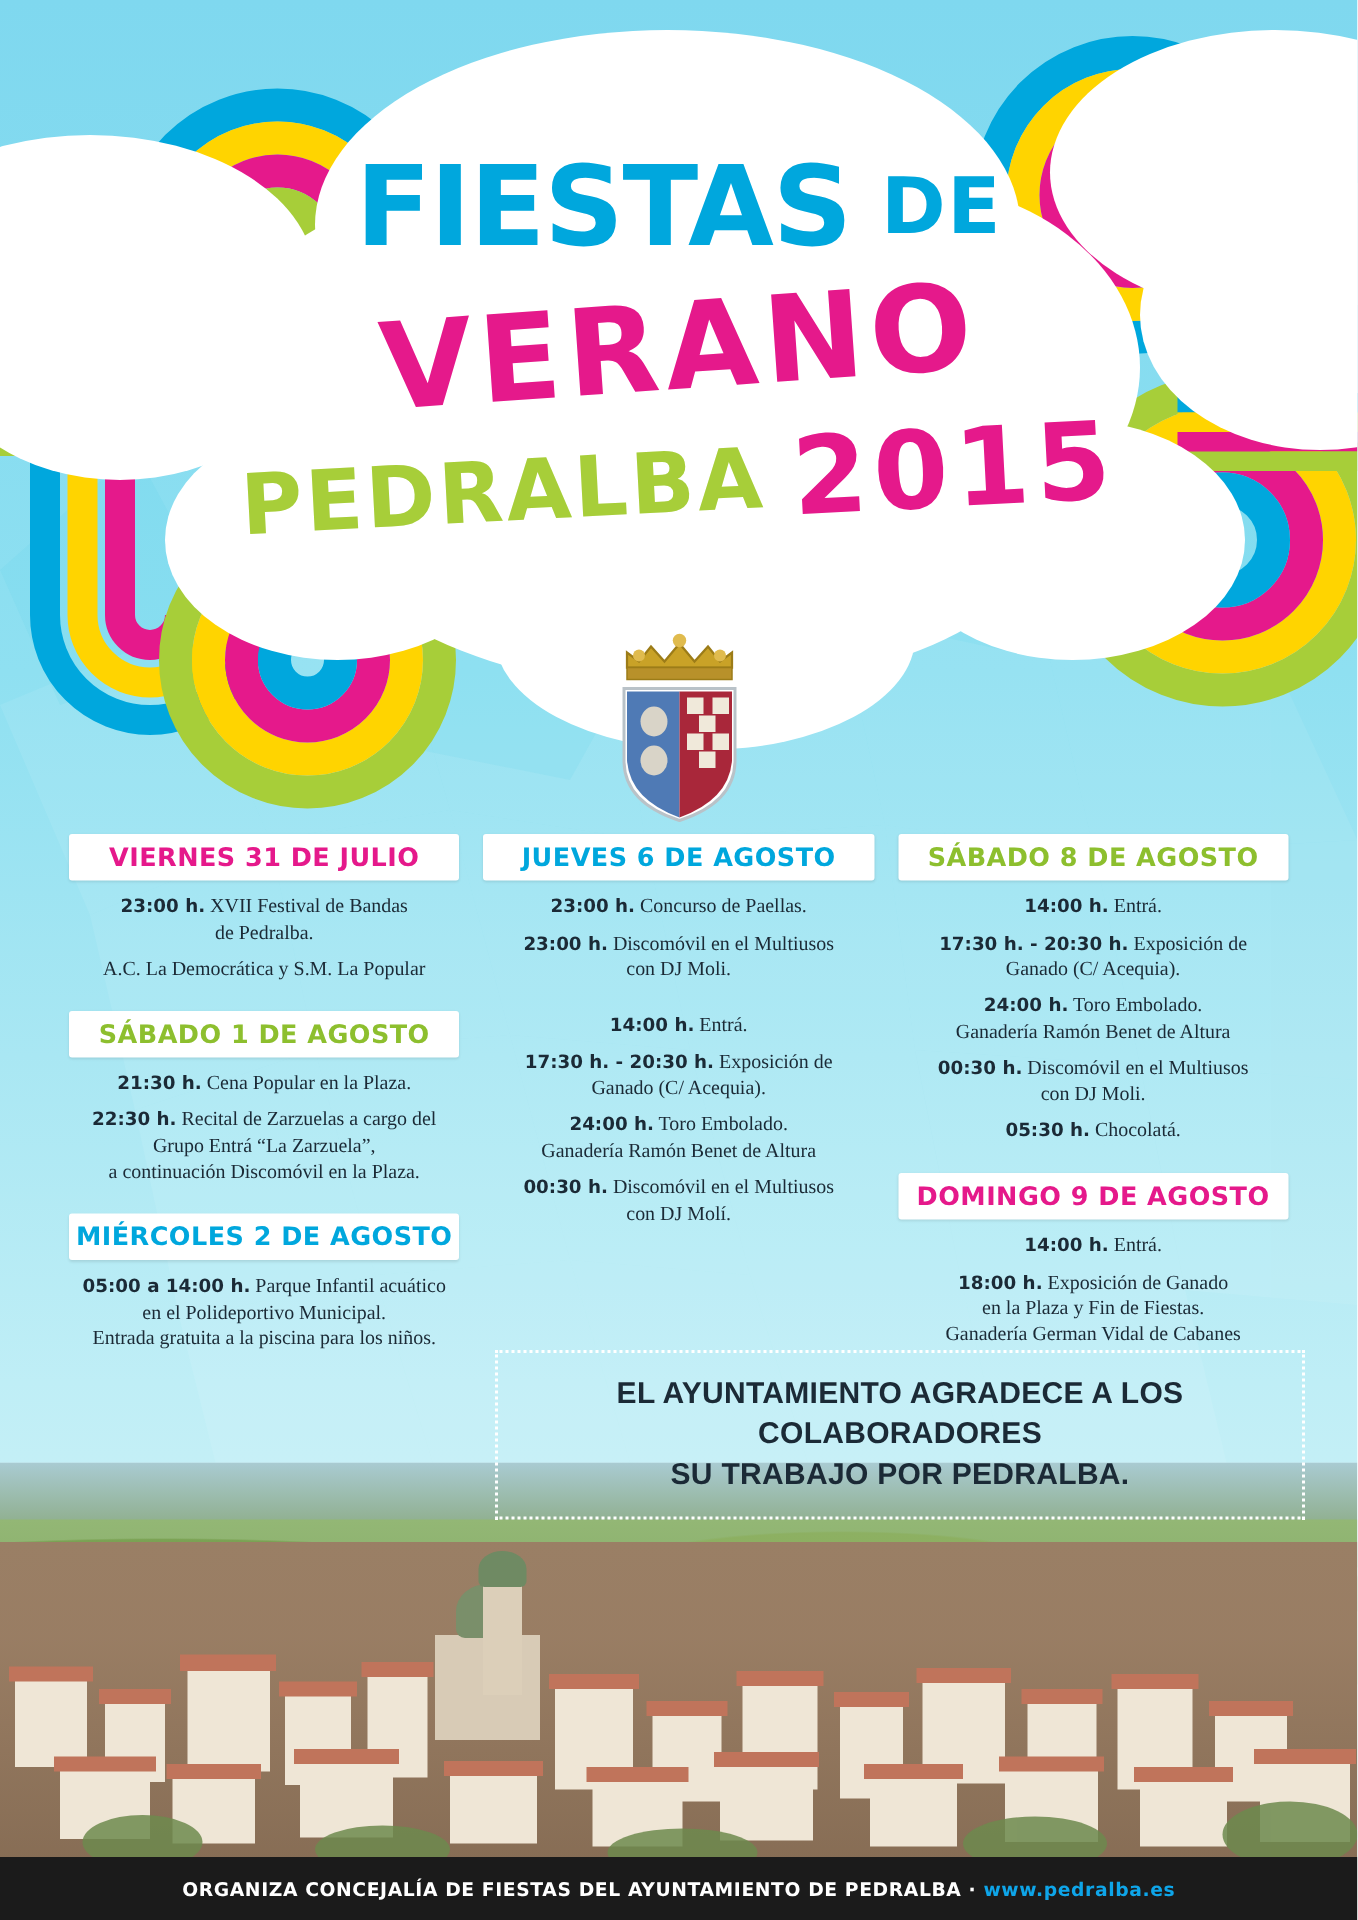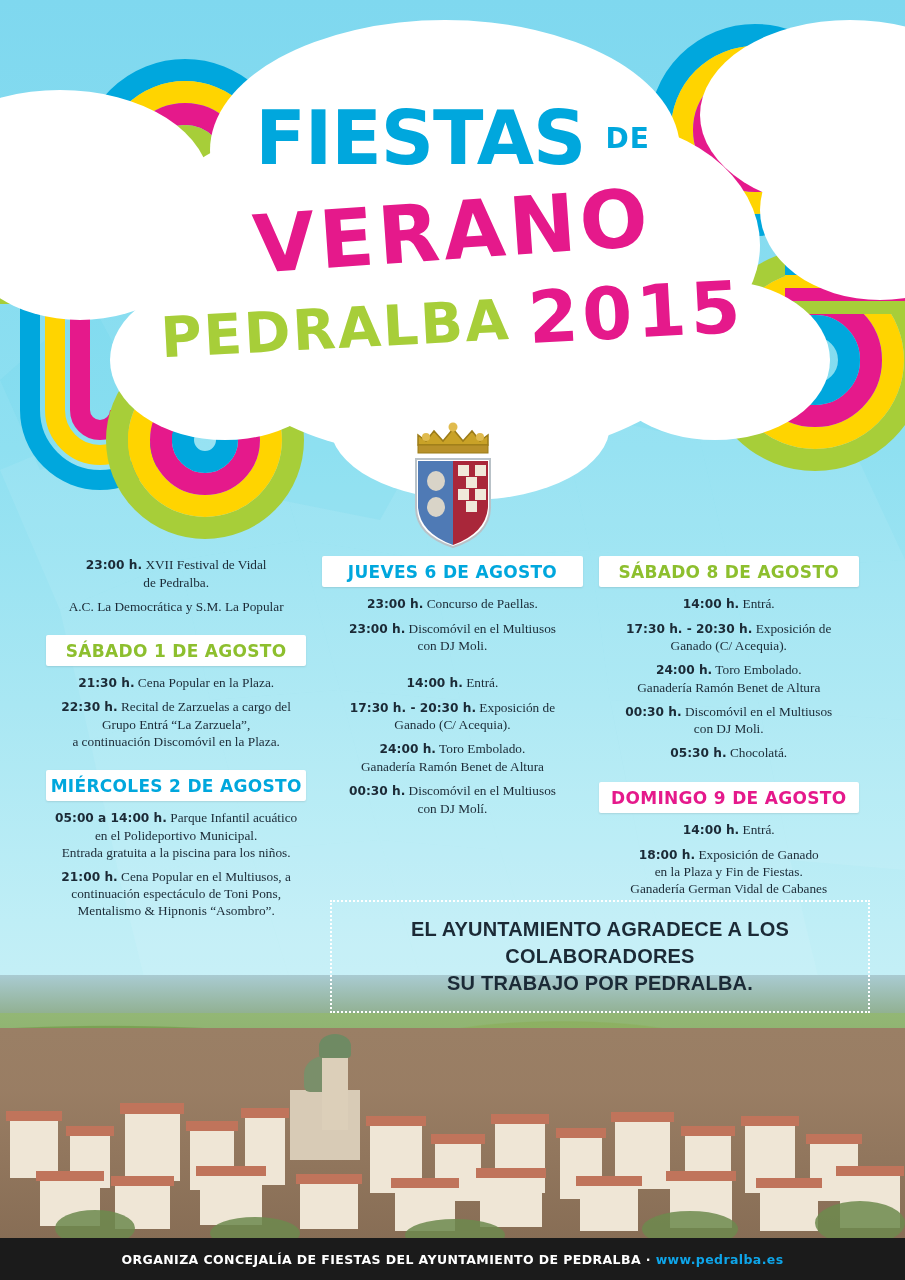--- a/index.html
+++ b/index.html
@@ -41,21 +41,21 @@
     font-weight: bold;
     font-size: 74px;
     letter-spacing: -1px;
     color: #00a7dd;
     display: inline-block;
     vertical-align: middle;
   }
   .t-de {
     font-family: "DejaVu Sans", sans-serif;
     font-weight: bold;
-    font-size: 28px;
+    font-size: 52px;
     color: #00a7dd;
     display: inline-block;
     vertical-align: middle;
     margin-left: 20px;
     letter-spacing: 1px;
   }
   .t-verano {
     font-family: "DejaVu Sans", sans-serif;
     font-weight: bold;
     font-size: 80px;
@@ -370,33 +370,33 @@
         <rect x="60" y="74" width="11" height="11"></rect>
         <rect x="77" y="74" width="11" height="11"></rect>
         <rect x="68" y="86" width="11" height="11"></rect>
       </g>
       <path d="M18 44 L92 44" stroke="#b9c2c8" stroke-width="2"></path>
     </svg>
   </div>
 
   <div id="columns">
     <div class="col col-1">
-        <div class="events">
-          <div class="event"><b>23:00 h.</b> <span>XVII Festival de Vidal</span><span class="sub">de Pedralba.</span></div>
+        <div class="day-title ">VIERNES 31 DE JULIO</div>
+        <div class="events">
+          <div class="event"><b>23:00 h.</b> <span>XVII Festival de Bandas</span><span class="sub">de Pedralba.</span></div>
           <div class="event"><span>A.C. La Democrática y S.M. La Popular</span></div>
         </div>
         <div class="day-title green">SÁBADO 1 DE AGOSTO</div>
         <div class="events">
           <div class="event"><b>21:30 h.</b> <span>Cena Popular en la Plaza.</span></div>
           <div class="event"><b>22:30 h.</b> <span>Recital de Zarzuelas a cargo del</span><span class="sub">Grupo Entrá “La Zarzuela”,</span><span class="sub">a continuación Discomóvil en la Plaza.</span></div>
         </div>
         <div class="day-title blue">MIÉRCOLES 2 DE AGOSTO</div>
         <div class="events">
           <div class="event"><b>05:00 a 14:00 h.</b> <span>Parque Infantil acuático</span><span class="sub">en el Polideportivo Municipal.</span><span class="sub">Entrada gratuita a la piscina para los niños.</span></div>
-          <div class="event"><b>21:00 h.</b> <span>Cena Popular en el Multiusos, a</span><span class="sub">continuación espectáculo de Toni Pons,</span><span class="sub">Mentalismo &amp; Hipnonis “Asombro”.</span></div>
         </div>
       </div>
     <div class="col col-2">
         <div class="day-title blue">JUEVES 6 DE AGOSTO</div>
         <div class="events">
           <div class="event"><b>23:00 h.</b> <span>Concurso de Paellas.</span></div>
           <div class="event"><b>23:00 h.</b> <span>Discomóvil en el Multiusos</span><span class="sub">con DJ Moli.</span></div>
         </div>
         <div class="events">
           <div class="event"><b>14:00 h.</b> <span>Entrá.</span></div>

